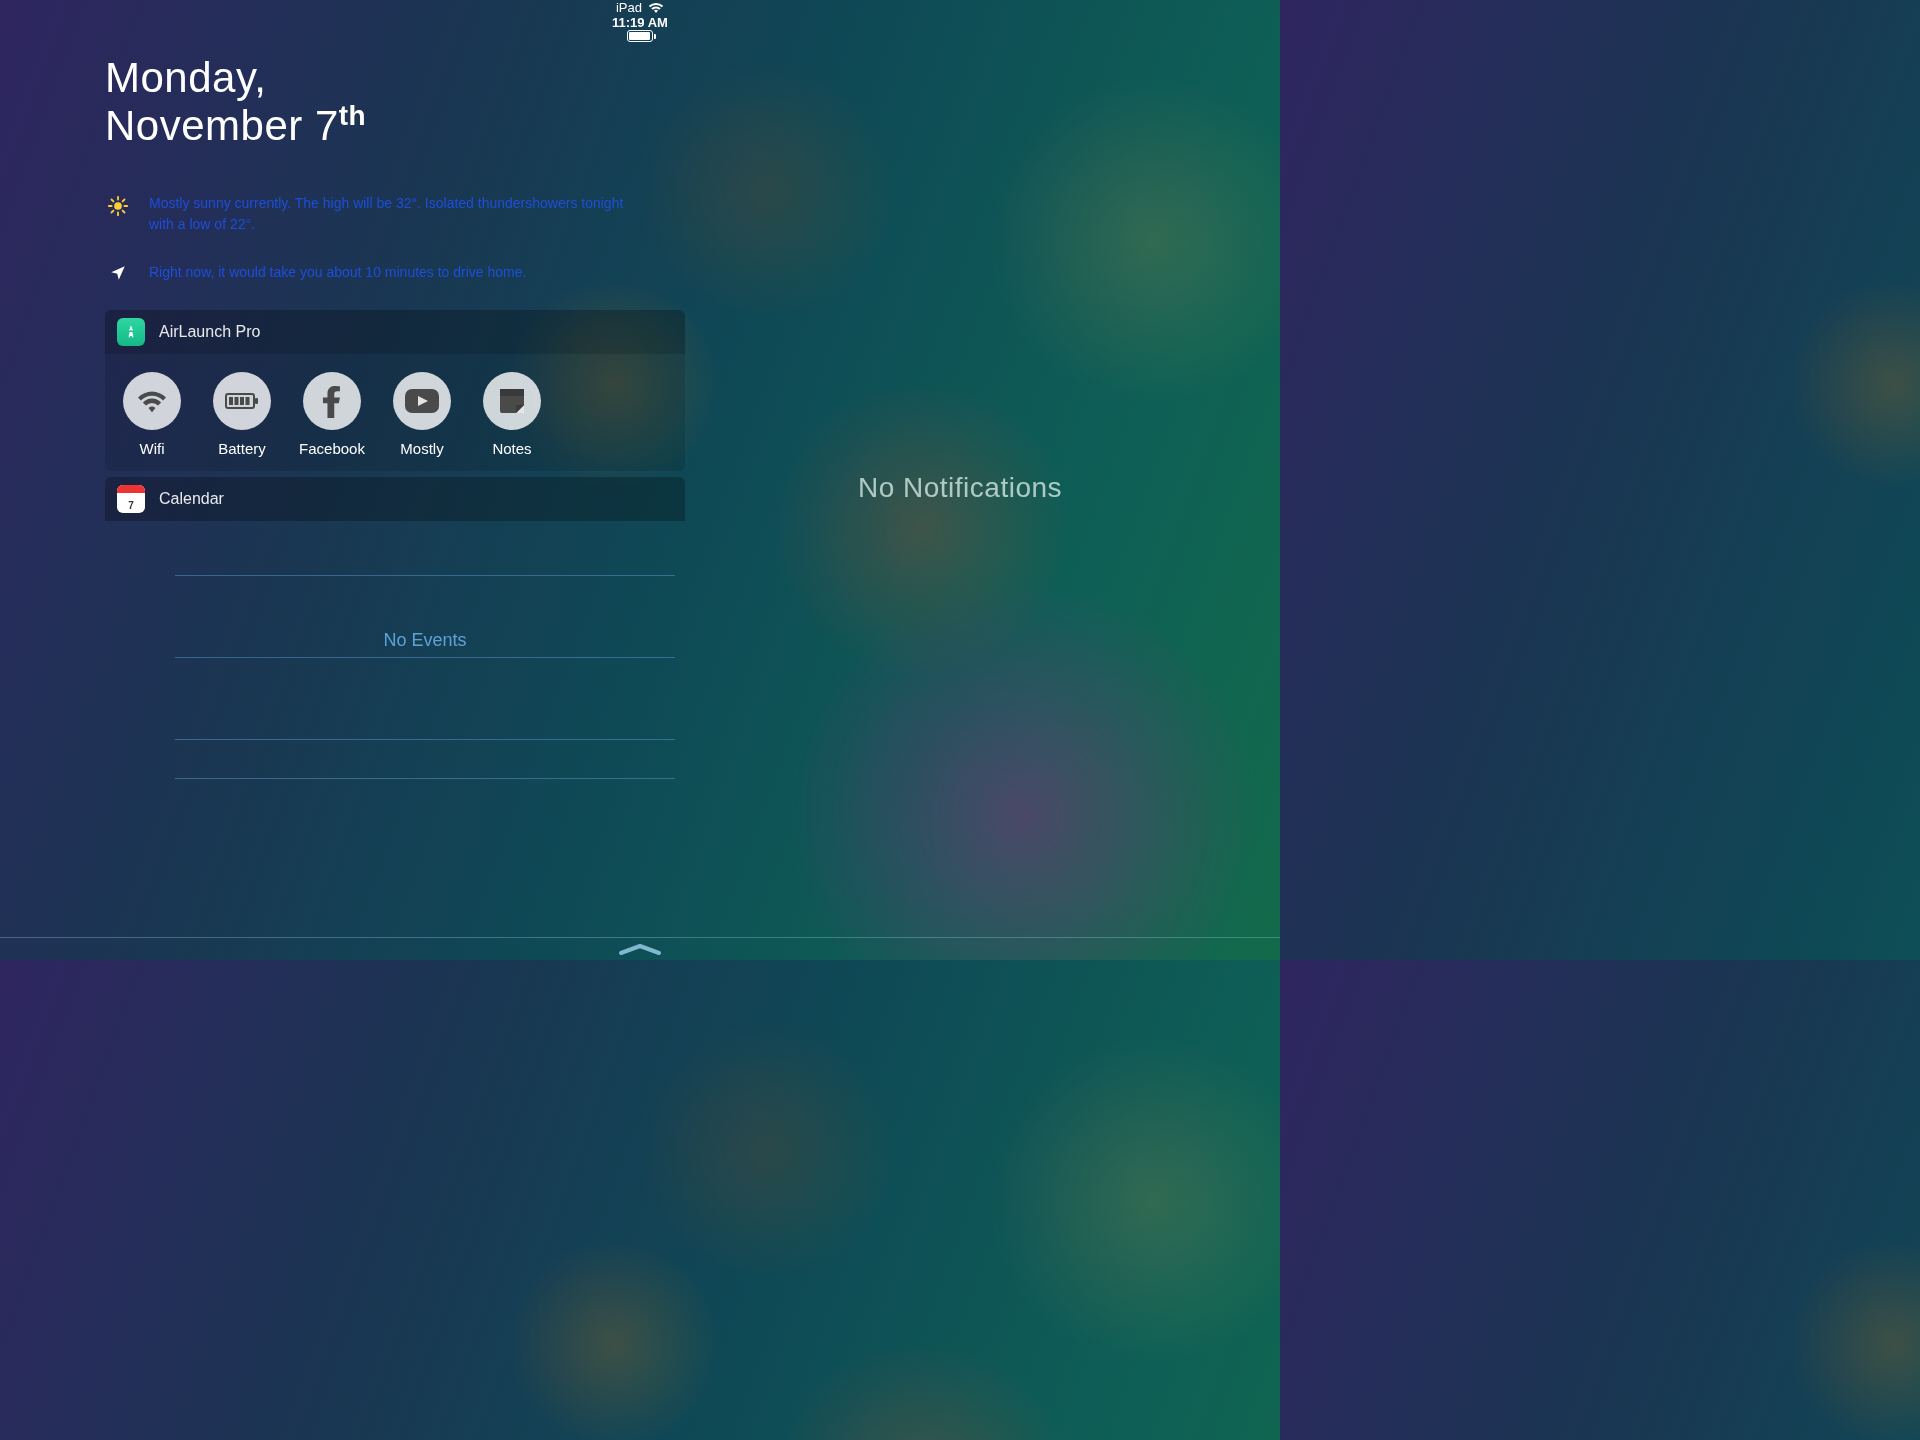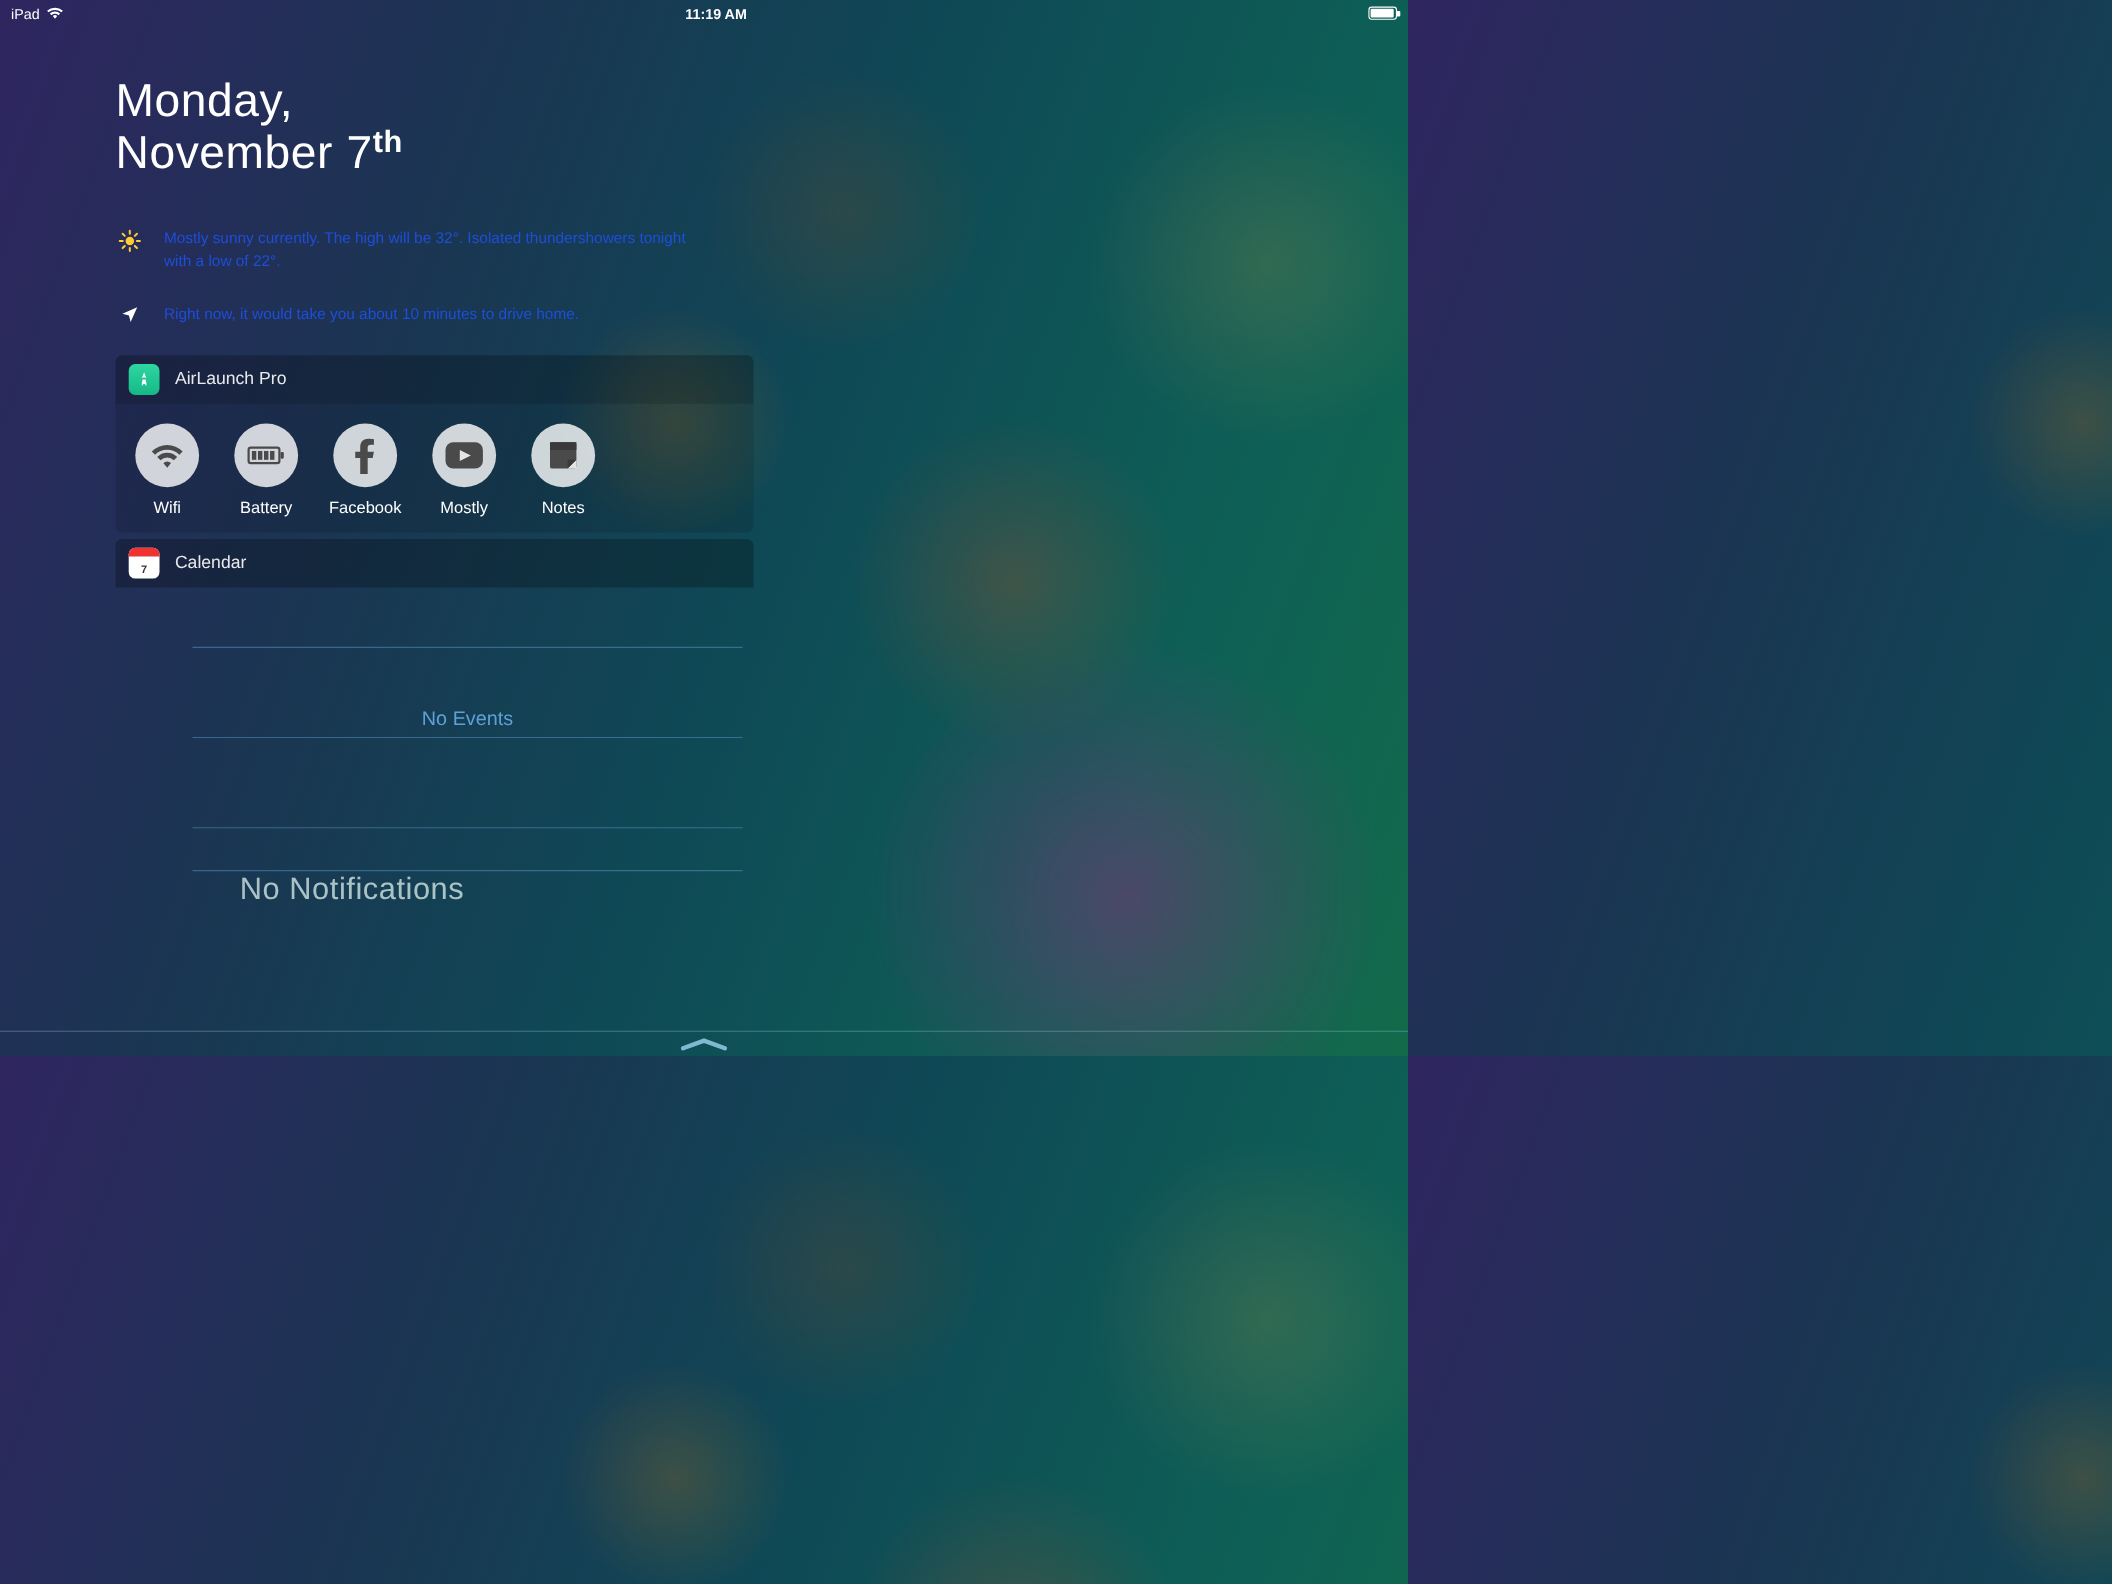--- a/index.html
+++ b/index.html
@@ -12,36 +12,36 @@
       radial-gradient(circle at 48% 40%, rgba(255,140,0,0.18) 0, transparent 12%),
       radial-gradient(circle at 60% 20%, rgba(200,80,0,0.15) 0, transparent 12%),
       radial-gradient(circle at 90% 25%, rgba(255,180,60,0.15) 0, transparent 12%),
       linear-gradient(110deg, #2f2560 0%, #1a3652 30%, #0e4a56 55%, #0e6056 80%, #126a4a 100%);
     color: #fff;
   }
   
   .status-bar {
     position: absolute; top: 0; left: 0; right: 0; height: 24px;
     display: flex; align-items: center; justify-content: space-between;
-    padding: 0 10px; font-size: 13px; font-weight: 500;
+    padding: 0 10px; font-size: 13px; font-weight: 500; flex-direction: column;
   }
   .status-left, .status-right { display: flex; align-items: center; gap: 6px; }
   .wifi-mini { display: inline-block; }
   .battery {
     width: 26px; height: 12px; border: 1.5px solid #fff; border-radius: 3px;
     position: relative; display: inline-block;
   }
   .battery::after {
     content: ""; position: absolute; right: -4px; top: 3px; width: 2.5px; height: 5px;
     background: #fff; border-radius: 0 1px 1px 0;
   }
   .battery .fill { position: absolute; left: 1px; top: 1px; bottom: 1px; right: 2px; background: #fff; border-radius: 1px; }
 
   
-  .cols { display: flex; height: 100%; padding-top: 28px; flex-direction: column; }
+  .cols { display: flex; height: 100%; padding-top: 15px; }
   .col-left { width: 50%; padding: 40px 0 0 105px; }
   .col-right { width: 50%; display: flex; align-items: center; justify-content: center; }
 
   
   .date-day { font-size: 42px; font-weight: 200; letter-spacing: 0.5px; line-height: 1.1; }
   .date-line { font-size: 42px; font-weight: 200; letter-spacing: 0.5px; line-height: 1.1; }
   .ord { font-size: 28px; vertical-align: super; font-weight: 700; }
 
   
   .summary { margin-top: 44px; width: 530px; }

